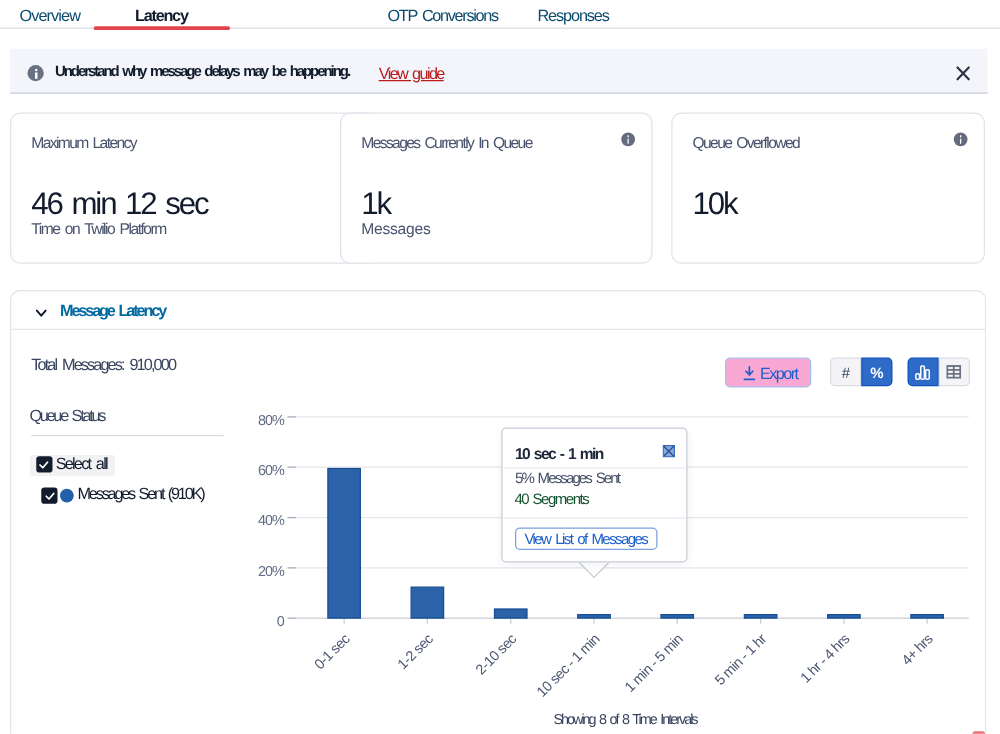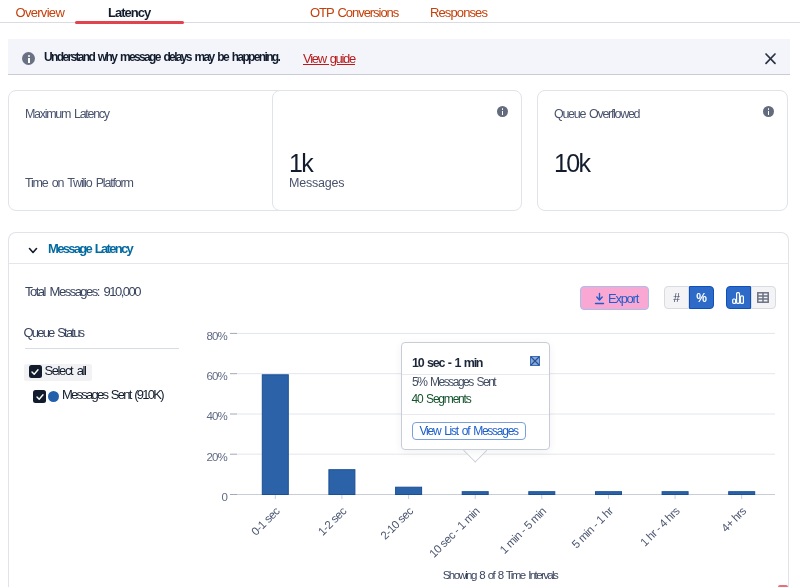--- a/index.html
+++ b/index.html
@@ -2,21 +2,21 @@
 <html><head>
 <meta charset="utf-8">
 <style>
 * { margin:0; padding:0; box-sizing:border-box; }
 html,body { width:800px; height:587px; overflow:hidden; background:#fff;
   font-family:"Liberation Sans", sans-serif; position:relative; }
 .abs { position:absolute; }
 
 
 .tabline { position:absolute; left:0; top:22px; width:800px; height:1px; background:#d9dce3; }
-.tab { position:absolute; top:5px; font-size:13px; letter-spacing:-0.7px; color:#c2410c; line-height:1.2; }
+.tab { position:absolute; top:5px; font-size:13px; letter-spacing:-0.7px; color:#0c4a6e; line-height:1.2; }
 .tab.active { color:#121c2d; font-weight:bold; letter-spacing:-1px; }
 .redbar { position:absolute; left:75px; top:21px; width:109px; height:3px; background:#e2444e; border-radius:2px; }
 
 
 .banner { position:absolute; left:8px; top:39px; width:782px; height:36px;
   background:#f3f5fb; border-bottom:1px solid #c9ccd6; }
 .banner .ic { position:absolute; left:14px; top:13px; width:13px; height:13px;
   border-radius:50%; background:#6a7183; }
 .banner .ic:before { content:""; position:absolute; left:5.6px; top:2.6px; width:2px; height:2px; background:#fff; border-radius:50%; }
 .banner .ic:after { content:""; position:absolute; left:5.6px; top:5.8px; width:2px; height:4.8px; background:#fff; }
@@ -95,23 +95,25 @@
   <div class="txt">Understand why message delays may be happening.</div>
   <a class="guide" href="#">View guide</a>
 </div>
 <svg class="abs" style="left:764px; top:52px;" width="13" height="13" viewBox="0 0 13 13">
   <path d="M2 2 L11 11.4 M11 2 L2 11.4" stroke="#2c3243" stroke-width="1.7" stroke-linecap="round"></path>
 </svg>
 
 <div class="card" style="left:8px; width:296px;">
   <div class="title">Maximum Latency</div>
   <div class="info"></div>
+  <div class="big">46 min 12 sec</div>
   <div class="sub">Time on Twilio Platform</div>
 </div>
 <div class="card" style="left:272px; width:250px;">
+  <div class="title">Messages Currently In Queue</div>
   <div class="info"></div>
   <div class="big">1k</div>
   <div class="sub" style="letter-spacing:-0.2px;">Messages</div>
 </div>
 <div class="card" style="left:537px; width:251px;">
   <div class="title">Queue Overflowed</div>
   <div class="info"></div>
   <div class="big">10k</div>
 </div>
 

